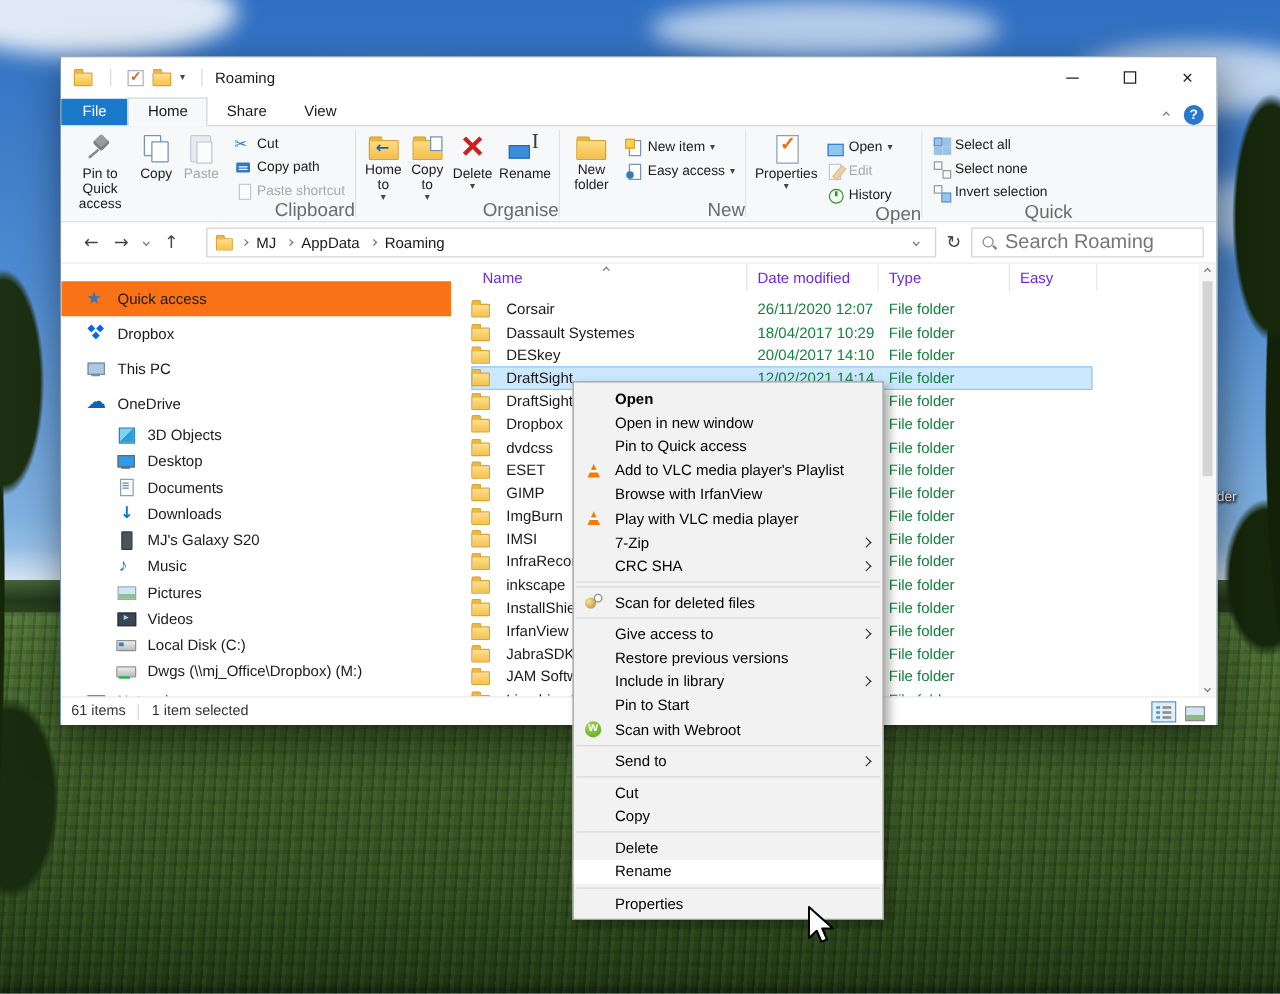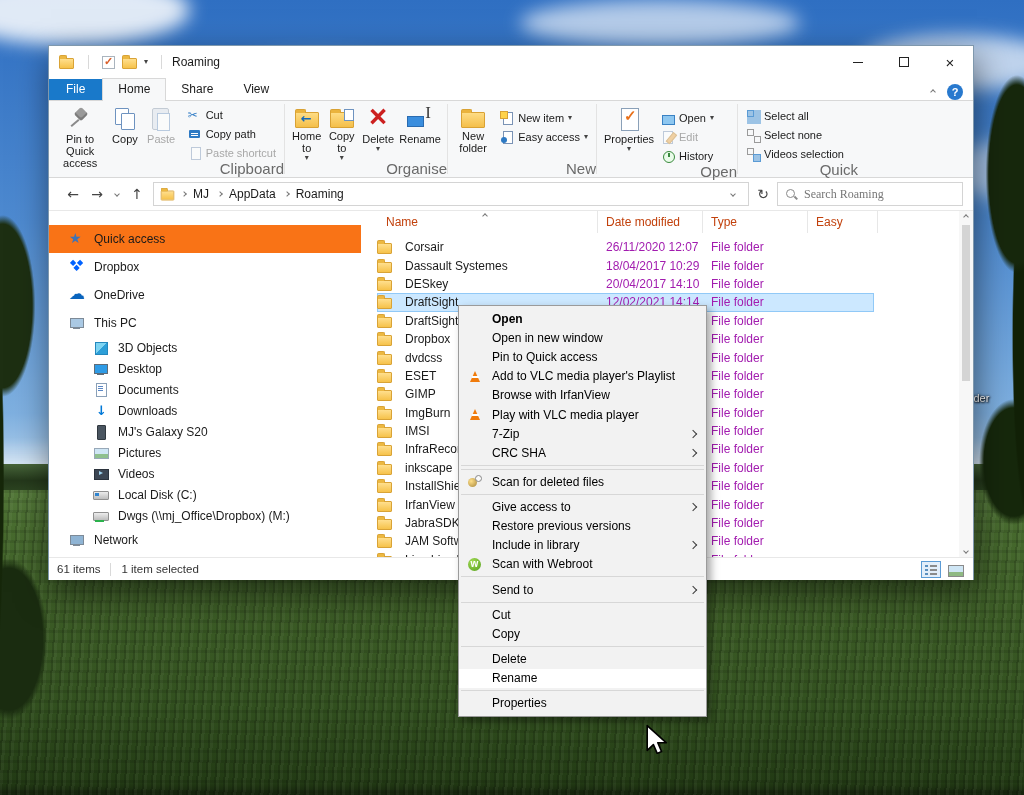--- a/index.html
+++ b/index.html
@@ -69,56 +69,56 @@
   
   .chev{display:inline-block;width:6px;height:6px;border-right:1.5px solid #555;border-bottom:1.5px solid #555;transform:rotate(45deg)}
   .chev.up{transform:rotate(-135deg)}
   .chev.right{transform:rotate(-45deg)}
   .chev.tiny{width:4px;height:4px;border-width:1px;border-color:#777}
 
   
   .addressbar{height:33px;display:flex;align-items:center;background:#fff;padding:0 10px 0 12px;border-bottom:1px solid #e8e8e8}
   .nav-btn{width:24px;text-align:center;font-family:"DejaVu Sans",sans-serif;font-size:14px;color:#444}
   .nav-chev{width:16px;display:flex;justify-content:center}
-  .addr-box{flex:1;height:24px;border:1px solid #d4d4d4;display:flex;align-items:center;padding:0 6px;margin-left:4px;font-size:12px}
+  .addr-box{flex:1;height:24px;border:1px solid #d4d4d4;display:flex;align-items:center;padding:0 6px;margin-left:16px;font-size:12px}
   .crumbs{display:flex;align-items:center}
   .crumb{display:flex;align-items:center;padding:0 2px}
   .crumb-sep{margin:0 7px 0 5px}
   .addr-dd{margin-left:auto;display:flex;justify-content:center;width:18px}
   .refresh-btn{width:28px;text-align:center;font-family:"DejaVu Sans",sans-serif;font-size:14px;color:#444}
   .search-box{width:186px;height:24px;border:1px solid #d4d4d4;display:flex;align-items:center;padding:0 7px;gap:6px}
-  .search-box input{border:none;outline:none;width:100%;font-size:12px;font-family:Liberation Serif, serif;color:#555;background:transparent}
+  .search-box input{border:none;outline:none;width:100%;font-size:16px;font-family:Liberation Sans, sans-serif;color:#555;background:transparent}
   .search-box input::placeholder{color:#767676;opacity:1}
   .lens{width:13px;height:13px;position:relative;flex:none}
   .lens::before{content:"";position:absolute;left:1px;top:1px;width:7px;height:7px;border:1.5px solid #8a8a8a;border-radius:50%}
   .lens::after{content:"";position:absolute;left:9px;top:9px;width:4px;height:1.5px;background:#8a8a8a;transform:rotate(45deg)}
 
   
   .content{height:346px;display:flex;position:relative;background:#fff}
   .sidebar{width:312px;position:relative;padding-top:14px;overflow:hidden;flex:none}
   .side-item{display:flex;align-items:center;gap:9px;padding-left:20px;font-size:12px;height:28px;white-space:nowrap}
   .side-item.child{padding-left:44px;height:21px}
   .side-item.selected{background:#f97316}
   .side-scroll{position:absolute;right:2px;top:0;width:12px;height:100%;background:#fafafa;display:flex;flex-direction:column;align-items:center;padding:4px 0}
   .scroll-thumb{width:8px;background:#d4d4d4;border-radius:0}
   .side-scroll .scroll-thumb{margin-top:8px;height:150px}
 
   .filelist{flex:1;position:relative;overflow:hidden}
-  .list-header{height:22px;display:flex;color:#c2410c;font-size:12px;position:relative;align-items:flex-end}
+  .list-header{height:22px;display:flex;color:#6d28d9;font-size:12px;position:relative;align-items:flex-end}
   .hc{display:flex;align-items:center;height:100%;border-right:1px solid #e7e7e7;padding-left:8px}
   .hc-name{width:237px;padding-left:25px}
   .hc-date{width:105px}
   .hc-type{width:105px}
   .hc-size{width:70px}
   .sort-chev{position:absolute;left:122px;top:3px}
   .rows{margin-top:5px}
   .file-row{display:grid;grid-template-columns:28px 201px 105px 1fr;align-items:center;height:18.4px;margin-left:16px;width:497px;font-size:12px;white-space:nowrap}
   .file-row .cell{overflow:hidden}
   .file-row.selected{background:#cce8ff;box-shadow:inset 0 0 0 1px #91c9f7}
-  .cell.date,.cell.type{color:#a21caf}
+  .cell.date,.cell.type{color:#15803d}
   .list-scroll{position:absolute;right:0;top:0;width:14px;height:100%;background:#f7f7f7;display:flex;flex-direction:column;align-items:center;padding:4px 0}
   .list-scroll .scroll-thumb{margin-top:6px;height:156px}
 
   
   .statusbar{height:23px;display:flex;align-items:center;font-size:11.5px;color:#333;padding:0 8px;border-top:1px solid #e8e8e8;background:#fff}
   .sb-sep{width:1px;height:13px;background:#d9d9d9;margin:0 10px}
   .sb-views{margin-left:auto;display:flex;gap:4px}
   .view-btn{width:20px;height:17px;position:relative;border:1px solid transparent}
   .view-btn.active{border-color:#5b9bd5;background:#e2eefa}
   .vb-details::before{content:"";position:absolute;left:3px;top:3px;width:3px;height:2px;background:#5a8fbe;box-shadow:0 4px 0 #5a8fbe,0 8px 0 #5a8fbe}
@@ -374,21 +374,21 @@
           <div class="smallbtn">
             <span class="sico s-selall"></span>
             <span>Select all</span>
           </div>
           <div class="smallbtn">
             <span class="sico s-selnone"></span>
             <span>Select none</span>
           </div>
           <div class="smallbtn">
             <span class="sico s-invert"></span>
-            <span>Videos selection</span>
+            <span>Invert selection</span>
           </div>
         </div>
       </div>
       <div class="glabel">Quick</div>
     </div>
   </div>
 
   <div class="addressbar">
     <span class="nav-btn">←</span>
     <span class="nav-btn">→</span>
@@ -429,46 +429,50 @@
 
     <div class="side-item selected">
         <span class="ic ic-star"></span>
         <span>Quick access</span>
       </div>
         <div class="side-item">
         <span class="ic ic-dropbox"></span>
         <span>Dropbox</span>
       </div>
         <div class="side-item">
+        <span class="ic ic-pc"></span>
+        <span>This PC</span>
+      </div>
+        <div class="side-item">
         <span class="ic ic-onedrive"></span>
         <span>OneDrive</span>
       </div>
-        <div class="side-item">
-        <span class="ic ic-pc"></span>
-        <span>This PC</span>
-      </div>
         <div class="side-item child">
         <span class="ic ic-objects3d"></span>
         <span>3D Objects</span>
       </div>
         <div class="side-item child">
         <span class="ic ic-desktop"></span>
         <span>Desktop</span>
       </div>
         <div class="side-item child">
         <span class="ic ic-documents"></span>
         <span>Documents</span>
       </div>
         <div class="side-item child">
         <span class="ic ic-downloads"></span>
         <span>Downloads</span>
       </div>
         <div class="side-item child">
         <span class="ic ic-phone"></span>
         <span>MJ's Galaxy S20</span>
+      </div>
+        <div class="side-item child">
+        <span class="ic ic-music"></span>
+        <span>Music</span>
       </div>
         <div class="side-item child">
         <span class="ic ic-pictures"></span>
         <span>Pictures</span>
       </div>
         <div class="side-item child">
         <span class="ic ic-videos"></span>
         <span>Videos</span>
       </div>
         <div class="side-item child">
@@ -687,20 +691,25 @@
 
     <span>Restore previous versions</span>
     <span class="sub-arrow"></span>
   </div>
     <div class="menu-row submenu">
 
     <span>Include in library</span>
     <span class="sub-arrow"></span>
   </div>
     <div class="menu-row">
+
+    <span>Pin to Start</span>
+    <span class="sub-arrow"></span>
+  </div>
+    <div class="menu-row">
     <span class="ic ic-webroot"></span>
     <span>Scan with Webroot</span>
     <span class="sub-arrow"></span>
   </div>
     <div class="menu-sep"></div>
     <div class="menu-row submenu">
 
     <span>Send to</span>
     <span class="sub-arrow"></span>
   </div>

